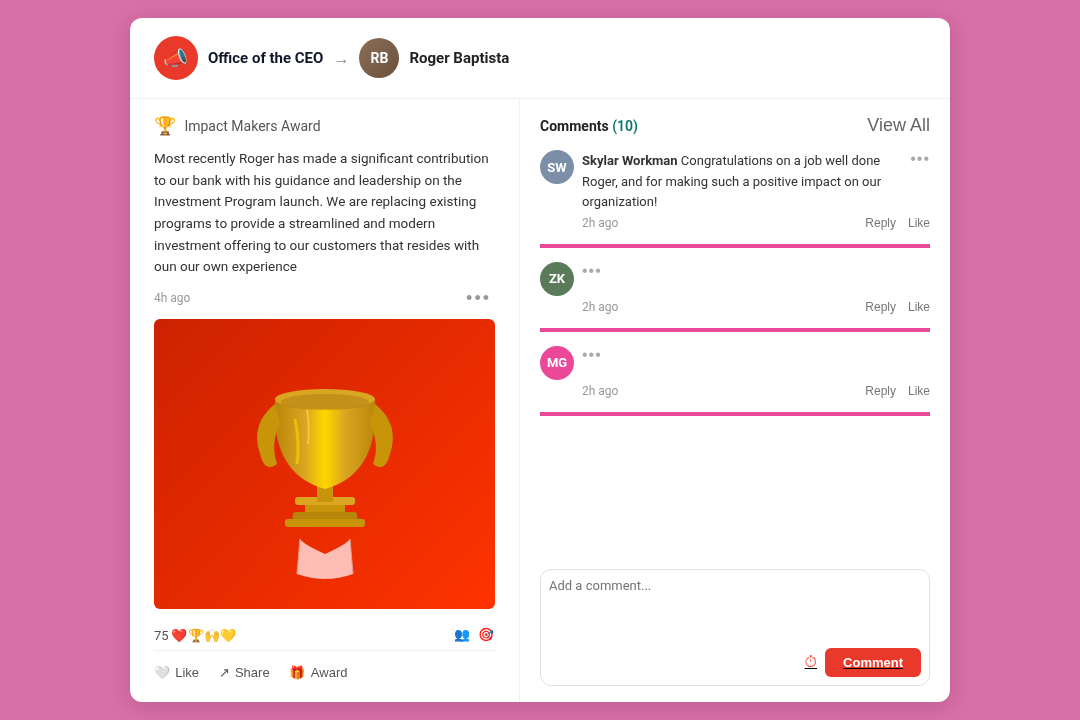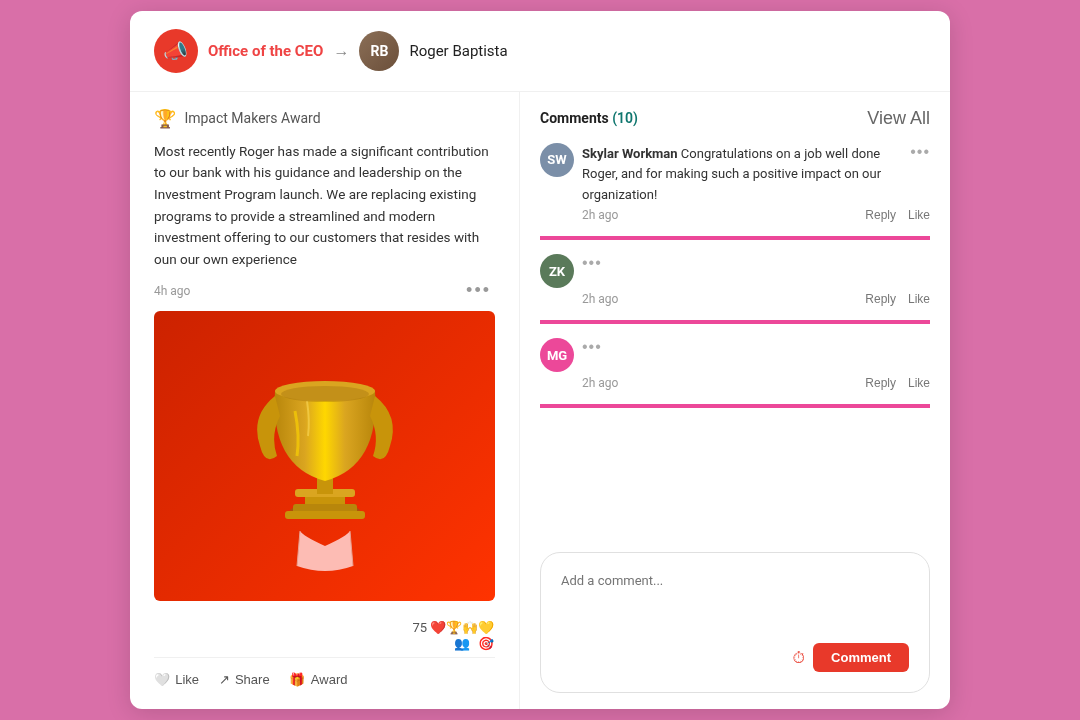--- a/index.html
+++ b/index.html
@@ -36,21 +36,21 @@
       align-items: center;
       justify-content: center;
       color: white;
       font-size: 20px;
       flex-shrink: 0;
     }
     .header-from {
       font-weight: 700;
       font-size: 15px;
       margin-left: 10px;
-      color: #ef4444;
+      color: #0f172a;
     }
     .arrow-icon {
       margin: 0 10px;
       color: #888;
       font-size: 16px;
     }
     .avatar-img {
       width: 40px;
       height: 40px;
       border-radius: 50%;
@@ -67,21 +67,21 @@
       height: 100%;
       background: linear-gradient(135deg, #8B6F57 0%, #6B4F3A 100%);
       display: flex;
       align-items: center;
       justify-content: center;
       color: white;
       font-size: 14px;
       font-weight: bold;
     }
     .header-to {
-      font-weight: 400;
+      font-weight: 700;
       font-size: 15px;
       margin-left: 10px;
       color: #222;
     }
     .card-body {
       display: flex;
       flex: 1;
     }
     .left-panel {
       flex: 0 0 390px;
@@ -137,25 +137,24 @@
       overflow: hidden;
       margin-bottom: 10px;
     }
     .trophy-svg {
       width: 160px;
       height: 240px;
     }
     .reactions-bar {
       display: flex;
       justify-content: space-between;
-      align-items: flex-end;
+      align-items: center;
       padding: 6px 0;
       border-bottom: 1px solid #f0f0f0;
       margin-bottom: 8px;
-      flex-direction: column;
     }
     .reaction-count {
       font-size: 13px;
       color: #555;
     }
     .reaction-icons {
       display: flex;
       gap: 8px;
       font-size: 13px;
       color: #888;
@@ -264,23 +263,24 @@
       border: none;
       cursor: pointer;
       color: #aaa;
       font-size: 16px;
       letter-spacing: 1px;
       align-self: flex-start;
     }
     .comment-input-area {
       margin-top: auto;
       border: 1.5px solid #e0e0e0;
-      border-radius: 20px;
-      padding: 20px;
+      border-radius: 11px;
+      padding: 8px;
       position: relative;
+      text-decoration: underline;
     }
     .comment-textarea {
       width: 100%;
       border: none;
       outline: none;
       resize: none;
       font-size: 13px;
       color: #333;
       min-height: 60px;
       font-family: inherit;

